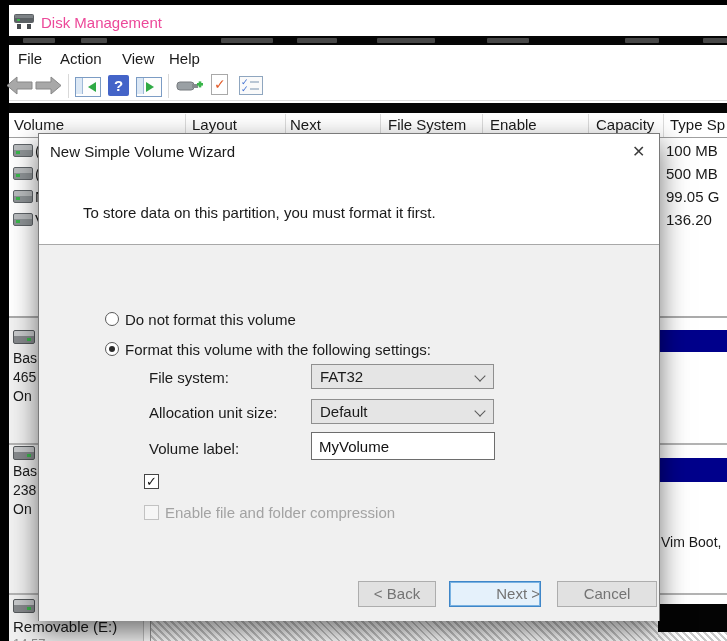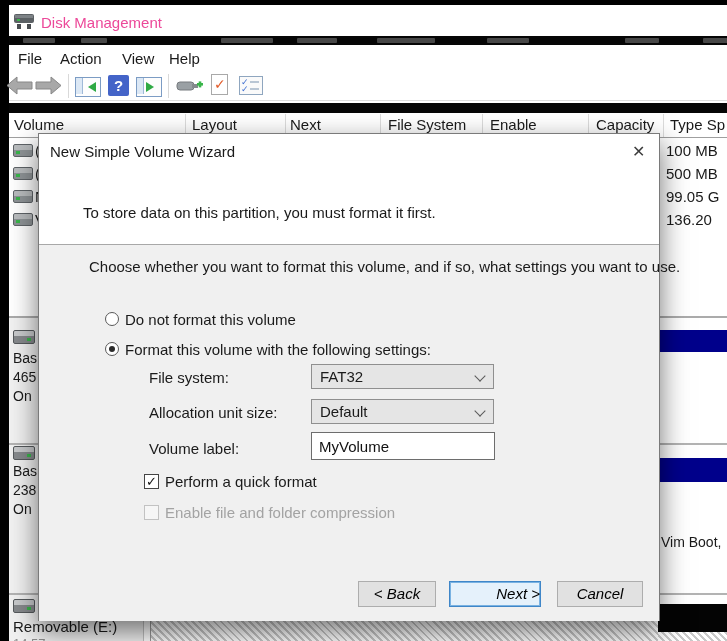--- a/index.html
+++ b/index.html
@@ -43,21 +43,21 @@
   .combo{position:absolute;width:183px;height:25px;background:#e5e5e5;border:1px solid #8f8f8f;box-sizing:border-box;}
   .combo .val{position:absolute;left:8px;top:3px;font-size:15px;color:#1a1a1a;white-space:nowrap;}
   .chev{position:absolute;right:9px;top:7px;width:7px;height:7px;border-right:1.6px solid #5a5a5a;
         border-bottom:1.6px solid #5a5a5a;transform:rotate(45deg);}
   .tinput{position:absolute;width:184px;height:28px;border:1px solid #6d6d6d;background:#fff;box-sizing:border-box;
           font-family:"Liberation Sans","DejaVu Sans",sans-serif;font-size:15px;color:#111;padding:0 0 0 7px;}
   .cbx{position:absolute;width:15px;height:15px;background:#fff;border:1px solid #454545;box-sizing:border-box;
        font-size:13px;line-height:13px;text-align:center;color:#111;}
   .cbx.dis{border-color:#c2c2c2;background:#f6f6f6;}
   .btn{position:absolute;height:26px;background:#e1e1e1;border:1px solid #adadad;box-sizing:border-box;
-       font-size:15px;color:#000000;text-align:center;line-height:24px;font-style:italic;}
+       font-size:15px;color:#737373;text-align:center;line-height:24px;}
   .btn.def{background:#e5f1fb;border:1px solid #3f86c8;box-shadow:0 0 0 1px #79b2e2 inset;text-align:right;}
   .xglyph{position:absolute;font-size:16px;color:#3c3c3c;}
 </style>
 </head>
 <body>
 
 <div class="stage">
   <div class="abs win"></div>
 
   <svg class="abs" style="left:13px;top:10px" width="22" height="22" viewBox="0 0 22 22">
@@ -180,21 +180,20 @@
   <div class="hatch" style="left:658px;top:632px;width:69px;height:9px;border:none"></div>
 
   <div class="dialog">
     <div class="dtxt" style="left:11px;top:9px">New Simple Volume Wizard</div>
     <div class="xglyph" style="left:593px;top:8px">✕</div>
 
     <div class="dtxt" style="left:44px;top:70px">To store data on this partition, you must format it first.</div>
 
     <div class="dlg-body"></div>
 
-    <div class="dtxt" style="left:50px;top:124px">Choose whether you want to format this volume, and if so, what settings you want to use.</div>
 
     <div class="radio" style="left:66px;top:178px"></div>
     <div class="dtxt" style="left:86px;top:177px">Do not format this volume</div>
 
     <div class="radio sel" style="left:66px;top:208px"></div>
     <div class="dtxt" style="left:86px;top:207px">Format this volume with the following settings:</div>
 
     <div class="dtxt" style="left:110px;top:235px">File system:</div>
     <div class="combo" style="left:272px;top:230px">
       <span class="val">FAT32</span>
@@ -204,22 +203,21 @@
     <div class="dtxt" style="left:110px;top:270px">Allocation unit size:</div>
     <div class="combo" style="left:272px;top:265px">
       <span class="val">Default</span>
       <span class="chev"></span>
     </div>
 
     <div class="dtxt" style="left:110px;top:306px">Volume label:</div>
     <input class="tinput" style="left: 272px; top: 298px;" value="MyVolume">
 
     <div class="cbx" style="left:105px;top:340px">✓</div>
-    <div class="dtxt" style="left:126px;top:339px">Perform a quick format</div>
 
     <div class="cbx dis" style="left:105px;top:371px"></div>
     <div class="dtxt" style="left:126px;top:370px;color:#a3a3a3">Enable file and folder compression</div>
 
     <div class="btn" style="left:319px;top:447px;width:78px">&lt; Back</div>
     <div class="btn def" style="left:410px;top:447px;width:92px">Next &gt;</div>
-    <div class="btn" style="left:518px;top:447px;width:86px">Cancel</div>
+    <div class="btn" style="left:518px;top:447px;width:100px">Cancel</div>
   </div>
 </div>
 
 </body></html>

